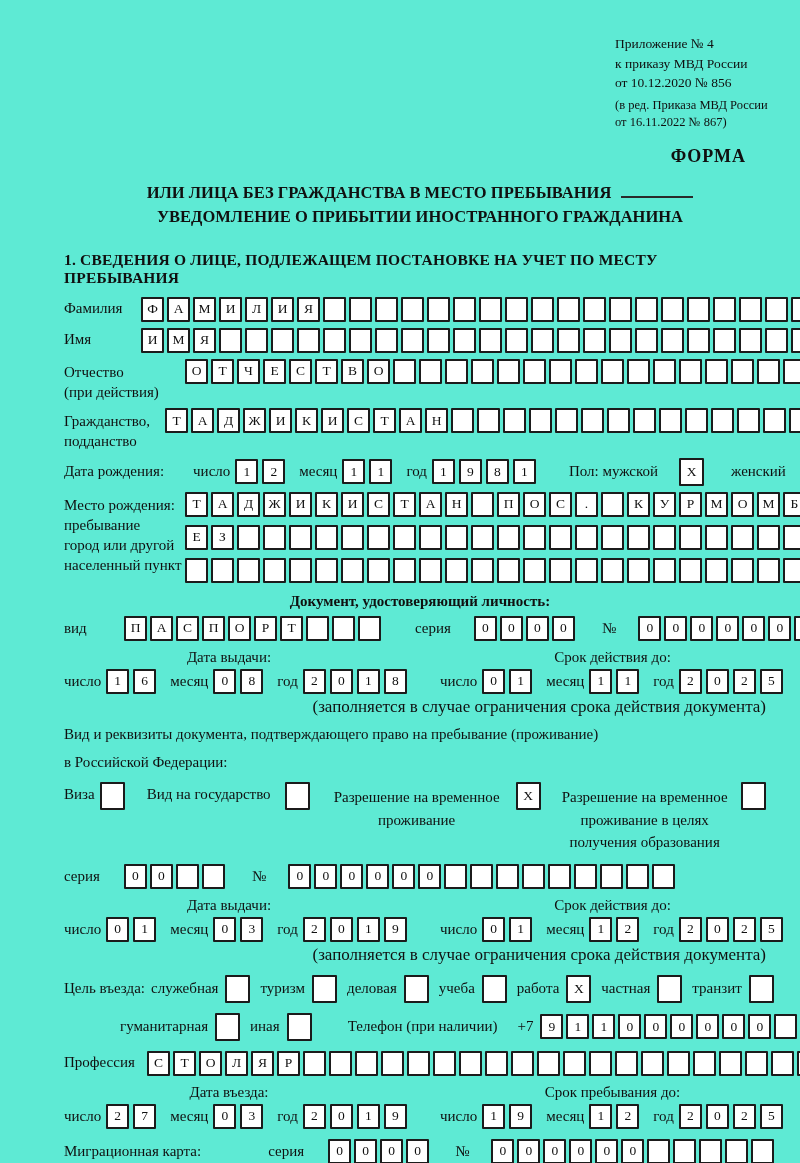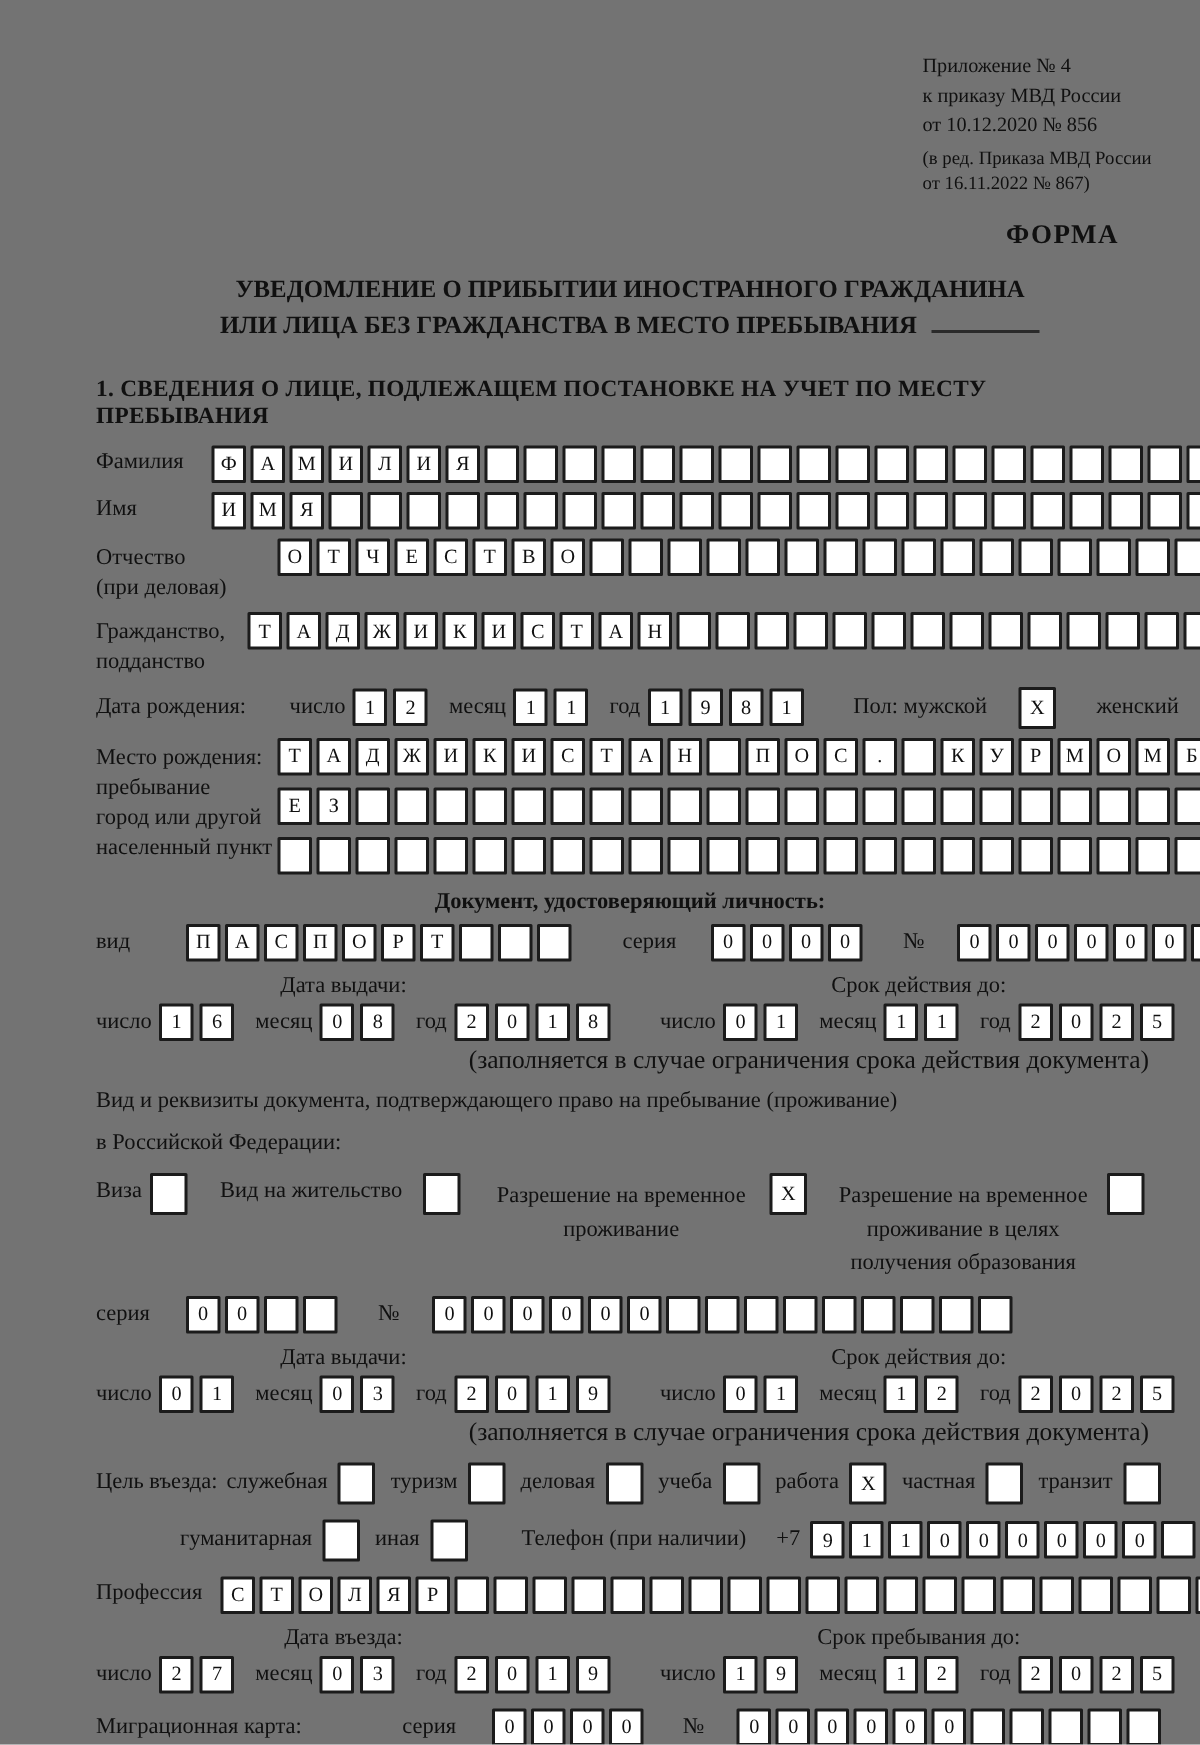--- a/index.html
+++ b/index.html
@@ -1,17 +1,17 @@
 <!DOCTYPE html>
 <html><head>
 <meta charset="utf-8">
 <style>
   html,body{margin:0;padding:0;background:#e8e8e8;}
   .page{
-    width:800px;height:1163px;margin:0 auto;background:#737373;
+    width:800px;height:1163px;margin:0 auto;background:#5eead4;
     font-family:"Liberation Serif","DejaVu Serif",serif;color:#101010;
     box-sizing:border-box;padding:34px 24px 0 64px;overflow:hidden;position:relative;
   }
   .hdr{margin-left:551px;width:200px;font-size:13.5px;line-height:1.45;}
   .hdr .rev{margin-top:4px;font-size:12.5px;line-height:1.4;}
   .forma{font-size:18px;font-weight:bold;text-align:right;padding-right:30px;margin-top:14px;letter-spacing:1px;}
   .title{margin-top:14px;text-align:center;font-weight:bold;font-size:16.5px;line-height:1.45;}
   .blank{display:inline-block;width:72px;border-bottom:2px solid #2a2a2a;height:14px;margin-left:10px;}
   .sec{margin-top:22px;font-weight:bold;font-size:15.5px;letter-spacing:.2px;}
   .frow{display:flex;align-items:flex-start;margin-top:6px;font-size:15px;gap:15px;}
@@ -67,24 +67,24 @@
     <div>от 10.12.2020 № 856</div>
     <div class="rev">
       <div>(в ред. Приказа МВД России</div>
       <div>от 16.11.2022 № 867)</div>
     </div>
   </div>
 
   <div class="forma">ФОРМА</div>
 
   <div class="title">
-    <div>УВЕДОМЛЕНИЕ О ПРИБЫТИИ ИНОСТРАННОГО ГРАЖДАНИНА</div>
     <div>
       <span>ИЛИ ЛИЦА БЕЗ ГРАЖДАНСТВА В МЕСТО ПРЕБЫВАНИЯ</span><span class="blank"></span>
     </div>
+    <div>УВЕДОМЛЕНИЕ О ПРИБЫТИИ ИНОСТРАННОГО ГРАЖДАНИНА</div>
   </div>
 
   <div class="sec">1. СВЕДЕНИЯ О ЛИЦЕ, ПОДЛЕЖАЩЕМ ПОСТАНОВКЕ НА УЧЕТ ПО МЕСТУ ПРЕБЫВАНИЯ</div>
 
   <div class="frow mt10">
     <span class="flabel w62">Фамилия</span>
     <span class="boxes">
         <span class="cb">Ф</span>
         <span class="cb">А</span>
         <span class="cb">М</span>
@@ -142,21 +142,21 @@
         <span class="cb"></span>
         <span class="cb"></span>
         <span class="cb"></span>
         <span class="cb"></span>
       </span>
   </div>
 
   <div class="frow">
     <span class="flabel w106">
       <span class="lline">Отчество</span>
-      <span class="lline">(при деловая)</span>
+      <span class="lline">(при действия)</span>
     </span>
     <span class="boxes">
         <span class="cb">О</span>
         <span class="cb">Т</span>
         <span class="cb">Ч</span>
         <span class="cb">Е</span>
         <span class="cb">С</span>
         <span class="cb">Т</span>
         <span class="cb">В</span>
         <span class="cb">О</span>
@@ -424,21 +424,21 @@
   <div class="introline">в Российской Федерации:</div>
 
   <div class="opts">
     <div class="opt">
       <span class="optlab">Виза</span>
       <span class="chk" style="margin-left:5px;">
           <span class="cb"></span>
         </span>
     </div>
     <div class="opt gap22">
-      <span class="optlab">Вид на жительство</span>
+      <span class="optlab">Вид на государство</span>
       <span class="chk" style="margin-left:14px;">
           <span class="cb"></span>
         </span>
     </div>
     <div class="opt gap18">
       <span class="optlab center" style="width:178px;">
         <span class="ol">Разрешение на временное</span>
         <span class="ol">проживание</span>
       </span>
       <span class="chk" style="margin-left:10px;">

